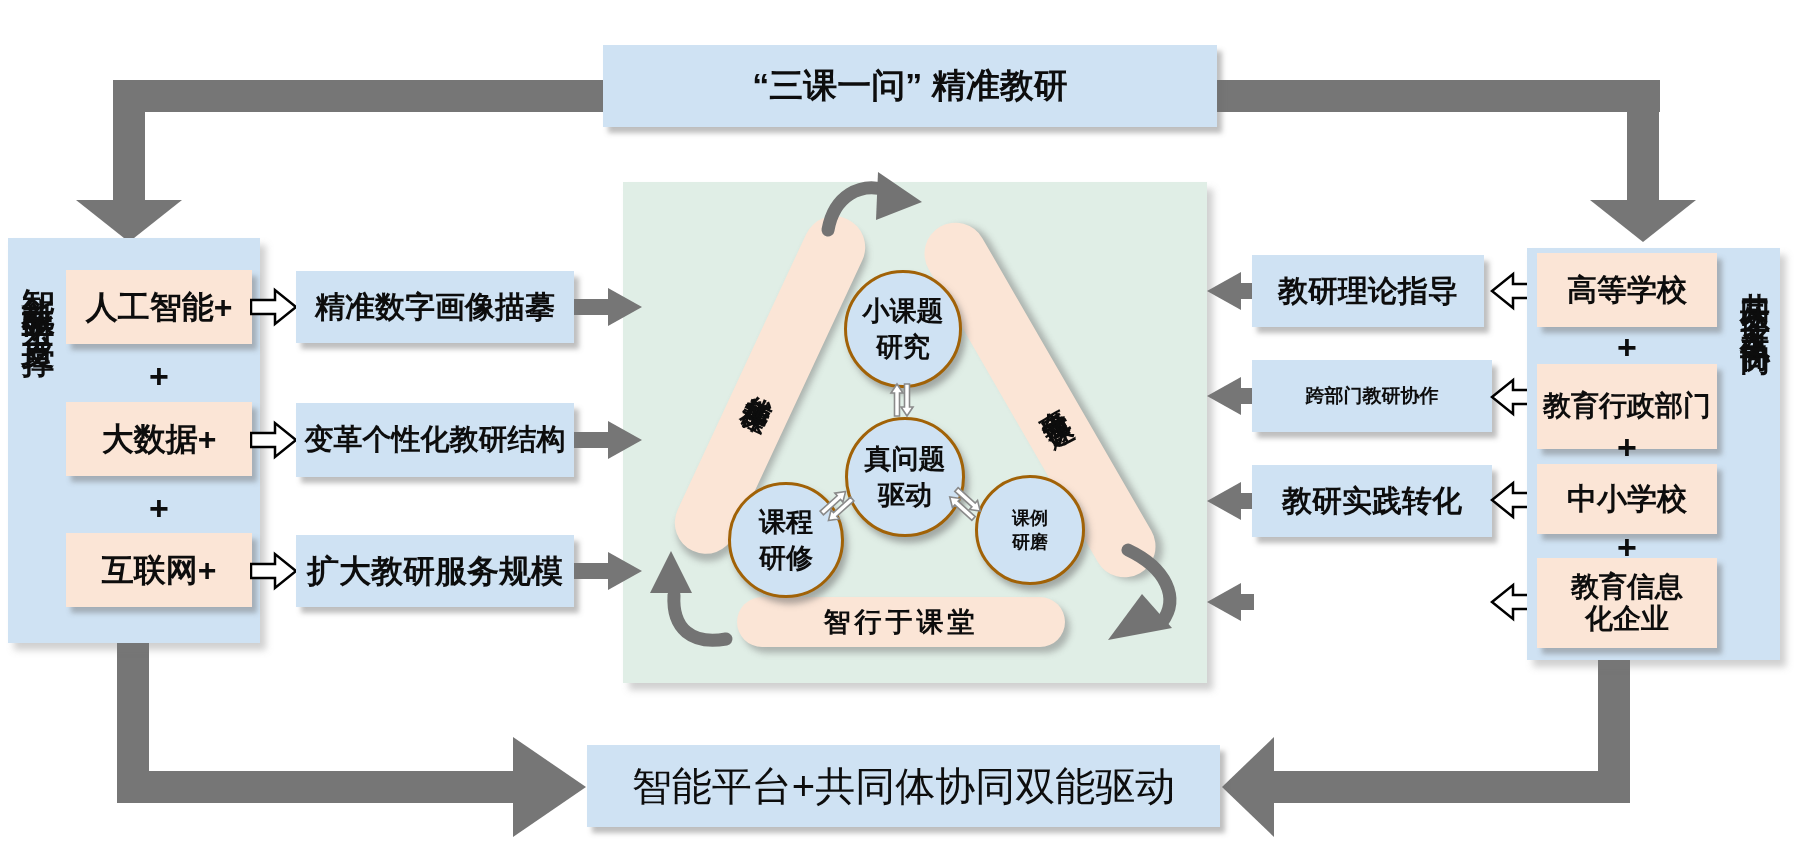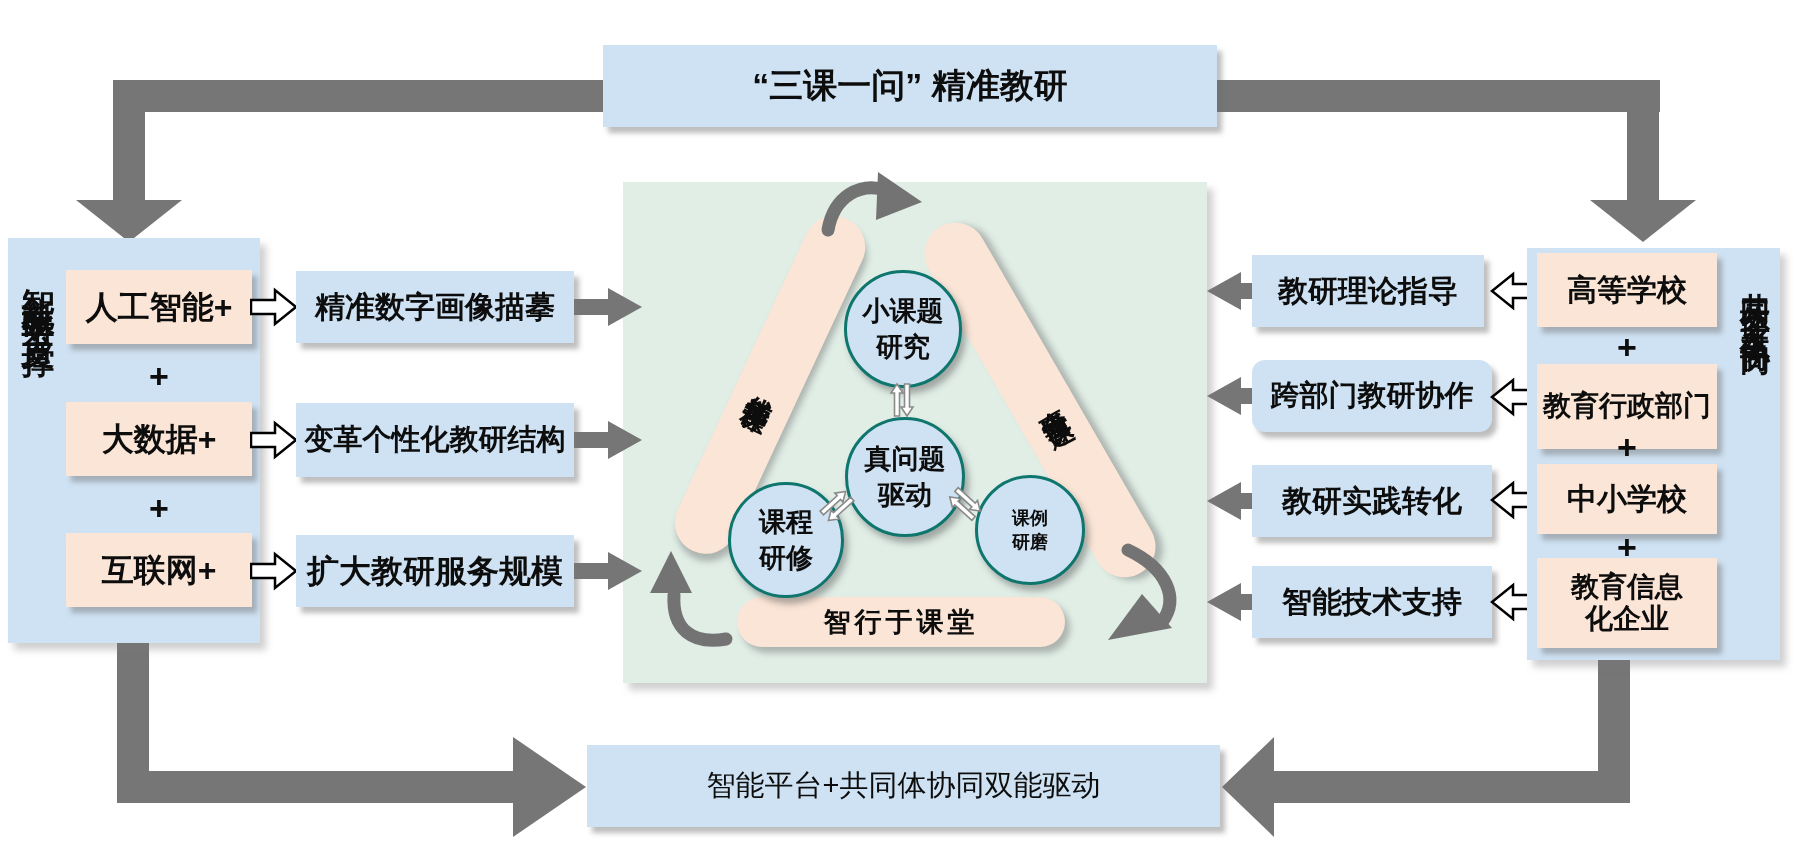--- a/index.html
+++ b/index.html
@@ -15,21 +15,21 @@
        font-weight:bold;line-height:1.15;}
   .blue{background:var(--blue);}
   .peach{background:var(--peach);}
   .grayfill{background:var(--gray);}
   .sh{box-shadow:5px 6px 5px rgba(110,110,110,.45);}
   .shsoft{box-shadow:6px 7px 7px rgba(120,120,120,.35);}
   .vtext{writing-mode:vertical-rl;text-orientation:upright;}
   .tri{width:0;height:0;}
   .capsule{background:var(--peach);border-radius:34px;display:flex;align-items:center;
            justify-content:center;box-shadow:5px 6px 6px rgba(110,110,110,.45);}
-  .circle{background:var(--blue);border-radius:50%;border:3px solid #0f766e;
+  .circle{background:var(--blue);border-radius:50%;border:3px solid #a16207;
           display:flex;align-items:center;justify-content:center;text-align:center;
           font-weight:bold;box-shadow:4px 6px 6px rgba(100,100,100,.5);}
   .plus{font-weight:bold;font-size:34px;display:flex;align-items:center;justify-content:center;}
   svg{display:block;}
 </style>
 </head>
 <body>
 
 <div id="stage">
 
@@ -46,21 +46,21 @@
   <div class="abs tri" style="left:513px;top:737px;border-top:50px solid transparent;border-bottom:50px solid transparent;border-left:73px solid var(--gray);"></div>
 
   <div class="abs grayfill" style="left:1598px;top:652px;width:32px;height:151px;"></div>
   <div class="abs grayfill" style="left:1272px;top:771px;width:358px;height:32px;"></div>
   <div class="abs tri" style="left:1222px;top:737px;border-top:50px solid transparent;border-bottom:50px solid transparent;border-right:52px solid var(--gray);"></div>
 
   <div class="abs box blue sh" style="left:603px;top:45px;width:614px;height:82px;font-size:34px;">
     <span>“三课一问” 精准教研</span>
   </div>
 
-  <div class="abs box blue sh" style="left:587px;top:745px;width:633px;height:82px;font-size:29px;font-weight:normal;">
+  <div class="abs box blue sh" style="left:587px;top:745px;width:633px;height:82px;font-size:40px;font-weight:normal;">
     <span>智能平台+共同体协同双能驱动</span>
   </div>
 
   <div class="abs blue shsoft" style="left:8px;top:238px;width:252px;height:405px;"></div>
   <div class="abs vtext" style="left:16px;top:262px;height:375px;font-size:33px;font-weight:bold;letter-spacing:8px;line-height:44px;">智能教研平台支撑</div>
 
   <div class="abs box peach sh" style="left:66px;top:270px;width:186px;height:74px;font-size:32px;">
     <span>人工智能+</span>
   </div>
   <div class="abs plus" style="left:139px;top:356px;width:40px;height:40px;">+</div>
@@ -167,28 +167,25 @@
   <div class="abs tri" style="left:1207px;top:377px;border-top:19px solid transparent;border-bottom:19px solid transparent;border-right:34px solid var(--gray);"></div>
   <div class="abs grayfill" style="left:1241px;top:388px;width:13px;height:16px;"></div>
   <div class="abs tri" style="left:1207px;top:482px;border-top:19px solid transparent;border-bottom:19px solid transparent;border-right:34px solid var(--gray);"></div>
   <div class="abs grayfill" style="left:1241px;top:493px;width:13px;height:16px;"></div>
   <div class="abs tri" style="left:1207px;top:583px;border-top:19px solid transparent;border-bottom:19px solid transparent;border-right:34px solid var(--gray);"></div>
   <div class="abs grayfill" style="left:1241px;top:594px;width:13px;height:16px;"></div>
 
   <div class="abs box blue sh" style="left:1252px;top:255px;width:232px;height:72px;font-size:30px;">
     <span>教研理论指导</span>
   </div>
-  <div class="abs box blue sh" style="left:1252px;top:360px;width:240px;height:72px;font-size:29px;border-radius:13px;">
+  <div class="abs box blue sh" style="left:1252px;top:360px;width:240px;height:72px;font-size:19px;">
     <span>跨部门教研协作</span>
   </div>
   <div class="abs box blue sh" style="left:1252px;top:465px;width:240px;height:72px;font-size:30px;">
     <span>教研实践转化</span>
-  </div>
-  <div class="abs box blue sh" style="left:1252px;top:566px;width:240px;height:72px;font-size:30px;">
-    <span>智能技术支持</span>
   </div>
 
   <svg class="abs" style="left:1490px;top:271px;" width="48" height="40" viewBox="0 0 48 40">
       <polygon points="47,13 23,13 23,3 2,20 23,37 23,27 47,27" fill="#fff" stroke="#000" stroke-width="2.5"></polygon>
     </svg>
   <svg class="abs" style="left:1490px;top:377px;" width="48" height="40" viewBox="0 0 48 40">
       <polygon points="47,13 23,13 23,3 2,20 23,37 23,27 47,27" fill="#fff" stroke="#000" stroke-width="2.5"></polygon>
     </svg>
   <svg class="abs" style="left:1490px;top:480px;" width="48" height="40" viewBox="0 0 48 40">
       <polygon points="47,13 23,13 23,3 2,20 23,37 23,27 47,27" fill="#fff" stroke="#000" stroke-width="2.5"></polygon>

